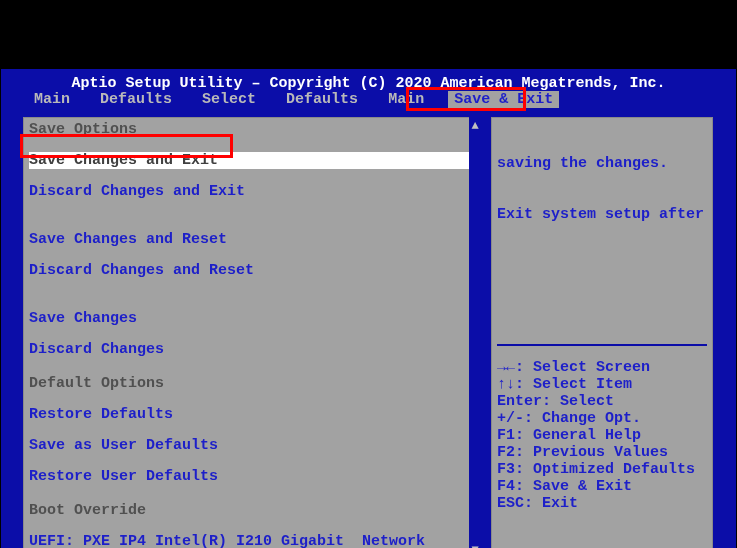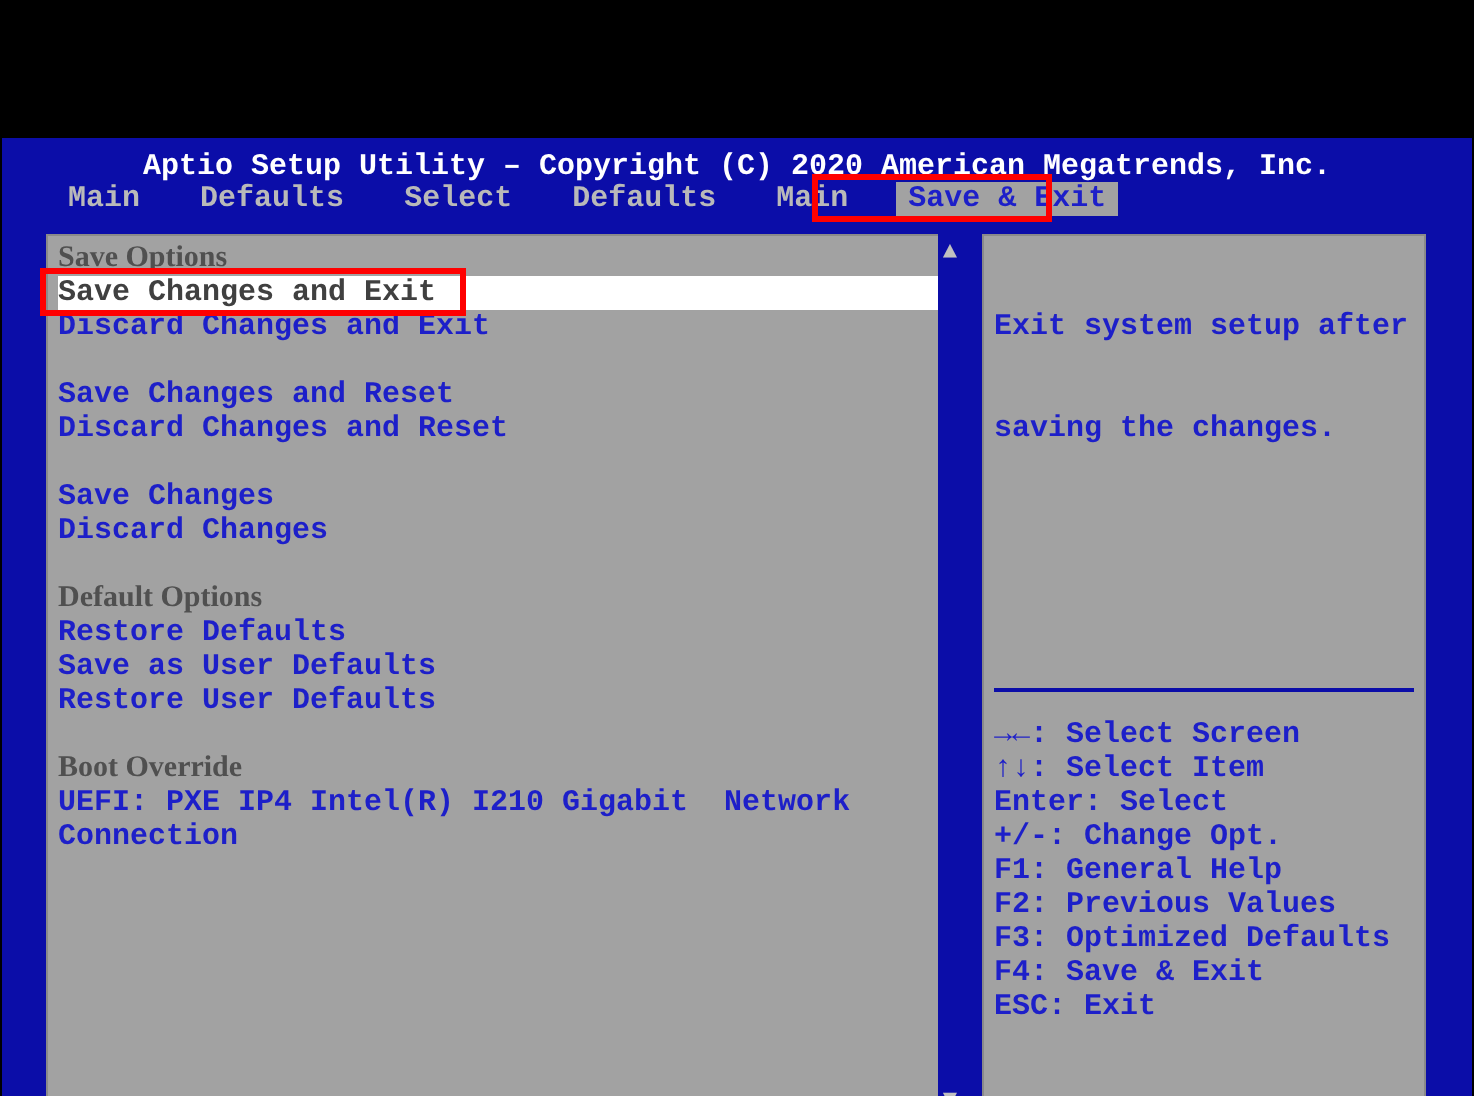--- a/index.html
+++ b/index.html
@@ -51,22 +51,22 @@
   }
   .panel {
     position:absolute; background:var(--bg-panel);
     border:2px solid var(--bg-bios);
     box-shadow: inset 0 0 0 1px #8a8a8a;
   }
   .panel-left  { top:4px; left:2px;  width:460px; height:446px; }
   .panel-right { top:4px; left:470px; width:226px; height:446px; }
   .panel-inner { position:absolute; top:4px; left:6px; right:6px; bottom:4px; overflow:hidden; line-height:var(--ln-h); }
   .row { height:var(--ln-h); line-height:var(--ln-h); }
-  .head { color:var(--fg-grey);font-family:Liberation Serif, serif; }
-  .opt  { color:var(--fg-blue); cursor:pointer; }
+  .head { color:var(--fg-grey); }
+  .opt  { color:var(--fg-blue); cursor:pointer;margin-top:14px; }
   .sel  { background:var(--sel-bg); color:#404040; padding-right:2px; }
   .help-text { color:var(--fg-blue); }
   .help-sep  { position:absolute; left:0; right:0; top:calc(var(--ln-h)*13 + 2px); border-top:2px solid var(--bg-bios); }
   
   .scrollbar {
     position:absolute; top:0; right:-2px; width:12px; bottom:0;
     background:var(--bg-bios);
   }
   .scroll-arrow { position:absolute; left:0; width:12px; height:14px; color:#c0c0c0; text-align:center; font-size:12px; line-height:14px; }
   .scroll-arrow.up  { top:2px; }
@@ -95,22 +95,22 @@
   <div class="panel-frame">
     <div class="panel panel-left">
       <div class="panel-inner" id="left-inner"><div class="row head">Save Options</div><div class="row opt sel">Save Changes and Exit</div><div class="row opt">Discard Changes and Exit</div><div class="row"></div><div class="row opt">Save Changes and Reset</div><div class="row opt">Discard Changes and Reset</div><div class="row"></div><div class="row opt">Save Changes</div><div class="row opt">Discard Changes</div><div class="row"></div><div class="row head">Default Options</div><div class="row opt">Restore Defaults</div><div class="row opt">Save as User Defaults</div><div class="row opt">Restore User Defaults</div><div class="row"></div><div class="row head">Boot Override</div><div class="row opt">UEFI: PXE IP4 Intel(R) I210 Gigabit  Network</div><div class="row opt">Connection</div></div>
       <div class="scrollbar">
         <div class="scroll-arrow up">▲</div>
         <div class="scroll-arrow dn">▼</div>
       </div>
     </div>
     <div class="panel panel-right">
       <div class="panel-inner">
+        <div class="row help-text">saving the changes.</div>
         <div class="row help-text">Exit system setup after</div>
-        <div class="row help-text">saving the changes.</div>
         <div class="help-sep"></div>
         <div id="key-help" style="position:absolute; top:calc(var(--ln-h)*14); left:0;"><div class="row help-text">→←: Select Screen</div><div class="row help-text">↑↓: Select Item</div><div class="row help-text">Enter: Select</div><div class="row help-text">+/-: Change Opt.</div><div class="row help-text">F1: General Help</div><div class="row help-text">F2: Previous Values</div><div class="row help-text">F3: Optimized Defaults</div><div class="row help-text">F4: Save &amp; Exit</div><div class="row help-text">ESC: Exit</div></div>
       </div>
     </div>
   </div>
 
   <div class="sel-callout"></div>
 
   
   

